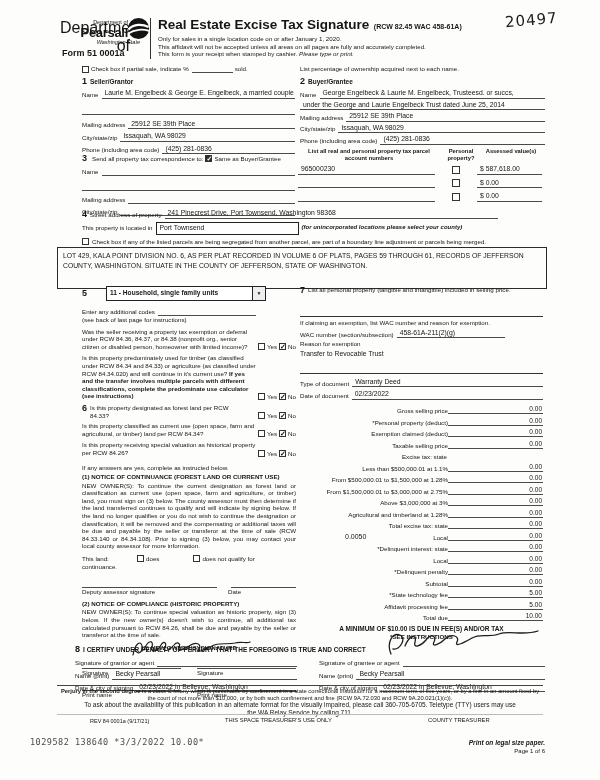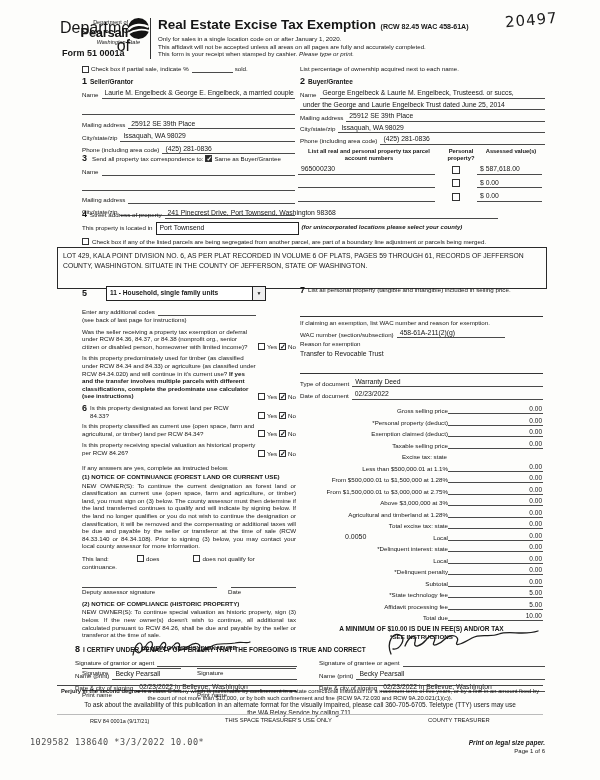--- a/index.html
+++ b/index.html
@@ -57,21 +57,21 @@
     <path d="M1.5 13 C7 7, 16 7, 22.5 10.5" stroke="#fdfdfb" stroke-width="2.4" fill="none"></path>
     <path d="M1 17.5 C8 12.5, 17 12.5, 23 14.5" stroke="#fdfdfb" stroke-width="1.8" fill="none"></path>
   </svg>
   <div class="abs b" style="left:60px;top:25px;width:68px;font-size:13px;text-align:right;letter-spacing:-0.3px;">Pearsall</div>
   <div class="abs t55 i" style="left:60px;top:39px;width:80px;text-align:right;">Washington State</div>
   <div class="abs b t9" style="left:62px;top:48px;">Form 51 0001a</div>
   <div class="abs" style="left:150px;top:18px;height:41px;border-left:1px solid #333;"></div>
 
   <div class="abs" style="left:158px;top:15px;width:345px;">
     <div>
-      <span class="b t13">Real Estate Excise Tax Exemption</span>
+      <span class="b t13">Real Estate Excise Tax Signature</span>
       <span class="b" style="font-size:7px;">(RCW 82.45 WAC 458-61A)</span>
     </div>
     <div class="t62" style="margin-top:2px;">Only for sales in a single location code on or after January 1, 2020.</div>
     <div class="t62">This affidavit will not be accepted unless all areas on all pages are fully and accurately completed.</div>
     <div class="t62">
       <span>This form is your receipt when stamped by cashier.</span>
       <span class="i">Please type or print.</span>
     </div>
   </div>
 

